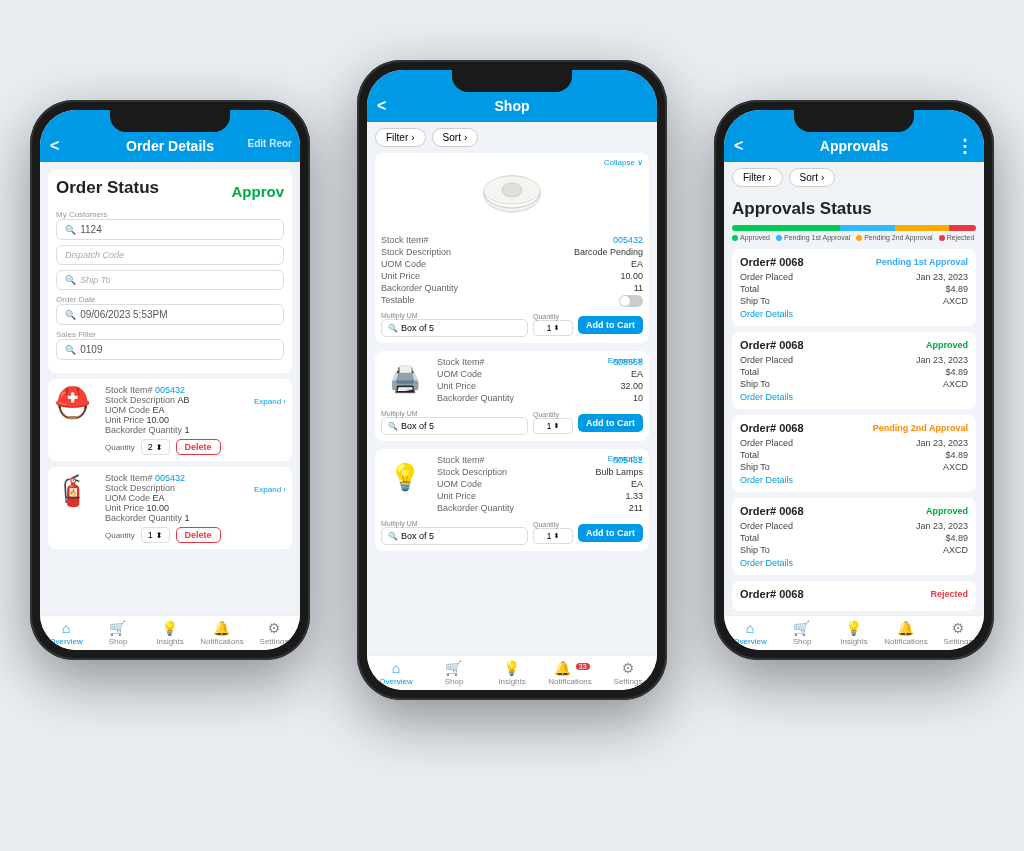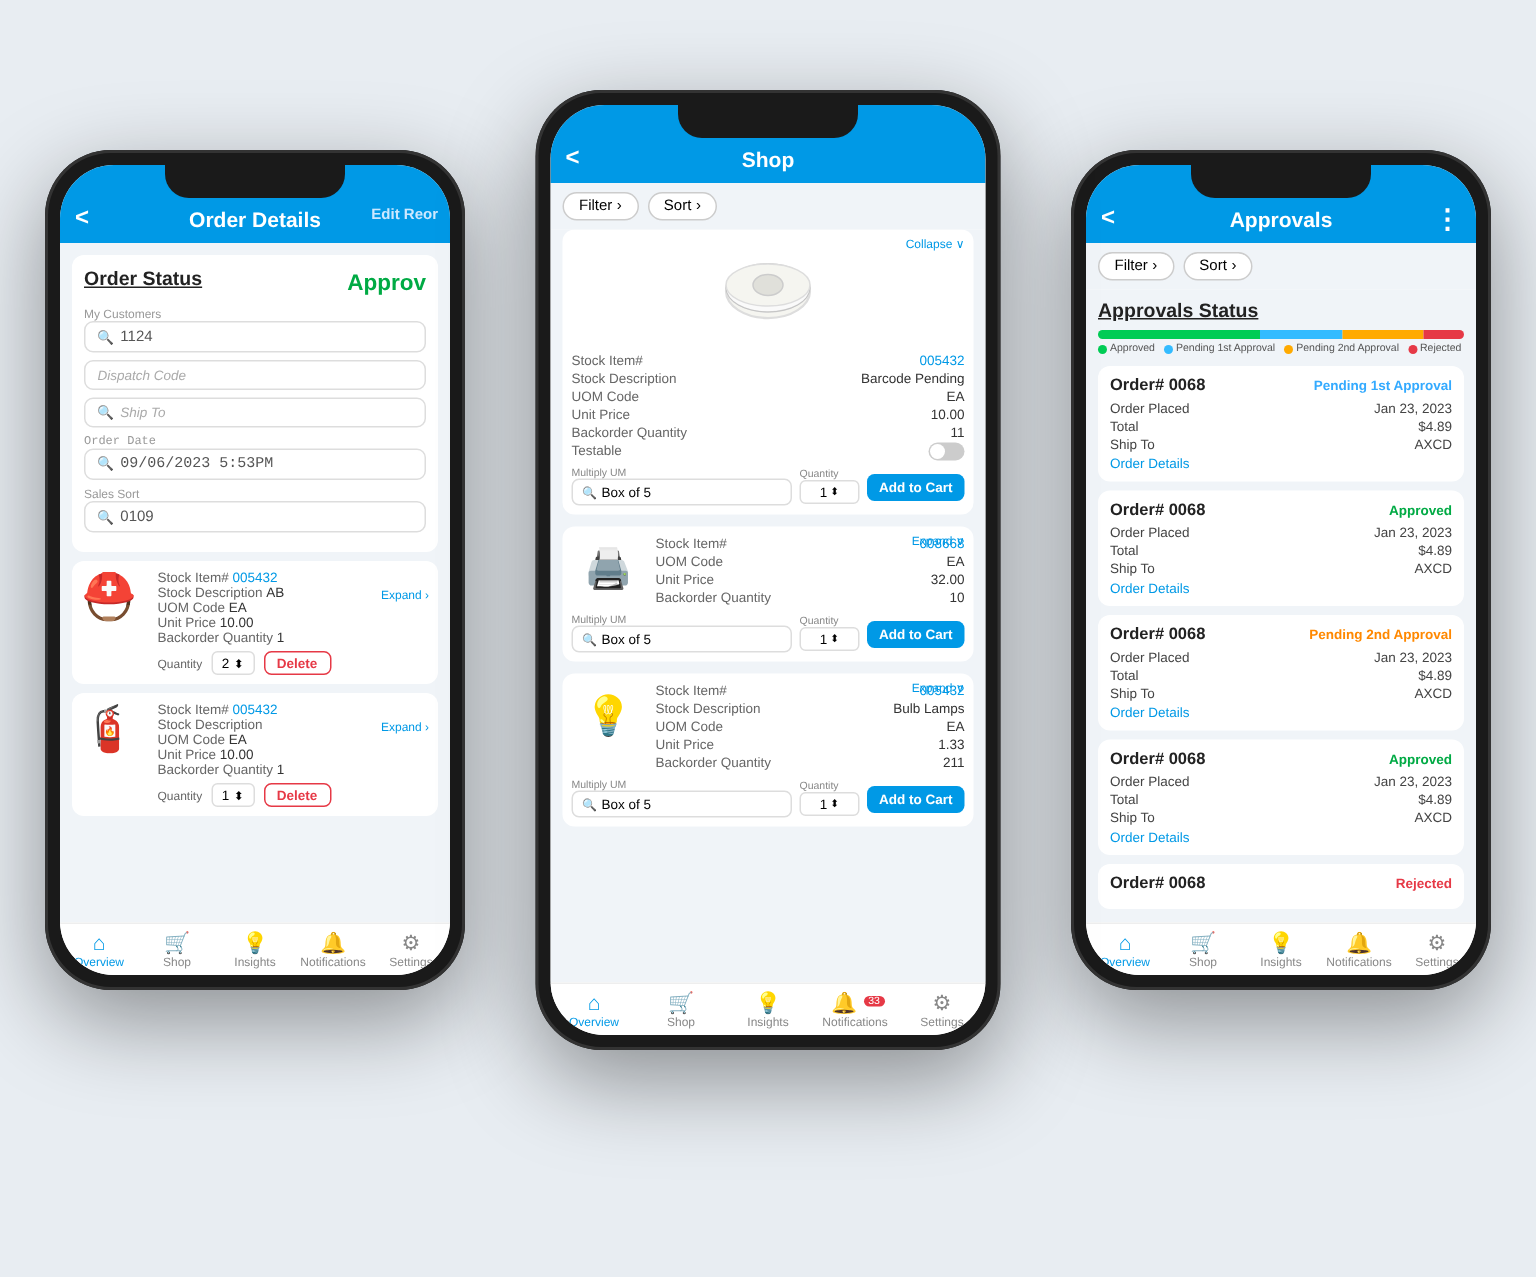--- a/index.html
+++ b/index.html
@@ -137,25 +137,24 @@
     }
 
     
     .order-status-section {
       background: white;
       border-radius: 8px;
       padding: 8px;
       margin-bottom: 6px;
     }
     .section-title {
-      font-size: 13px;
+      font-size: 17px;
       font-weight: 700;
       margin-bottom: 6px;
       color: #222;
-      text-decoration: underline;
     }
     .status-approved {
       color: #00aa44;
       font-size: 15px;
       font-weight: 700;
       text-align: center;
     }
     .input-field {
       border: 1px solid #ddd;
       border-radius: 6px;
@@ -478,30 +477,30 @@
 
             <div class="input-field">
               <span class="input-placeholder">Dispatch Code</span>
             </div>
 
             <div class="input-field">
               <span class="search-icon">🔍</span>
               <span class="input-placeholder">Ship To</span>
             </div>
 
-            <div style="margin-bottom:4px;font-family:Liberation Mono, monospace;">
+            <div style="margin-bottom:4px;">
               <div class="lbl">Order Date</div>
               <div class="input-field">
                 <span class="search-icon">🔍</span>
                 <span>09/06/2023 5:53PM</span>
               </div>
             </div>
 
             <div style="margin-bottom:4px;">
-              <div class="lbl">Sales Sort</div>
+              <div class="lbl">Sales Filter</div>
               <div class="input-field">
                 <span class="search-icon">🔍</span>
                 <span>0109</span>
               </div>
             </div>
           </div>
 
           <div class="cart-item">
             <span class="expand-link">Expand ›</span>
             <div class="cart-item-img">

